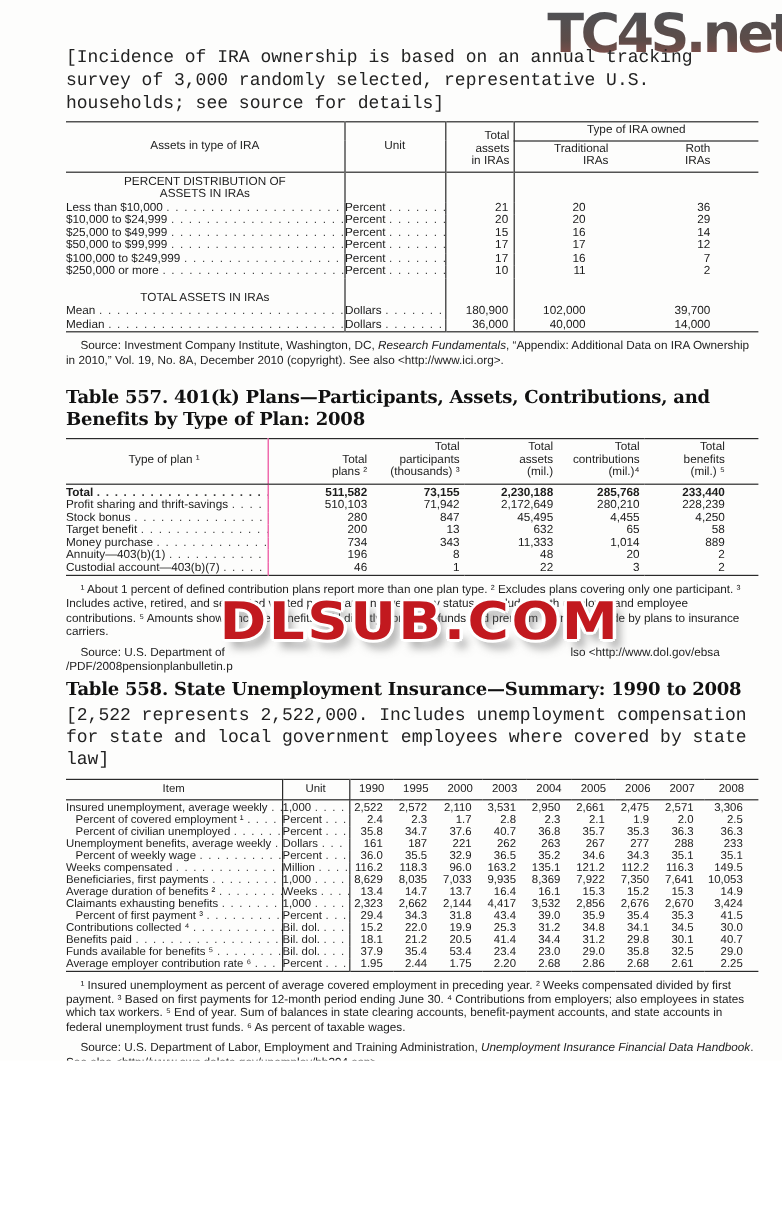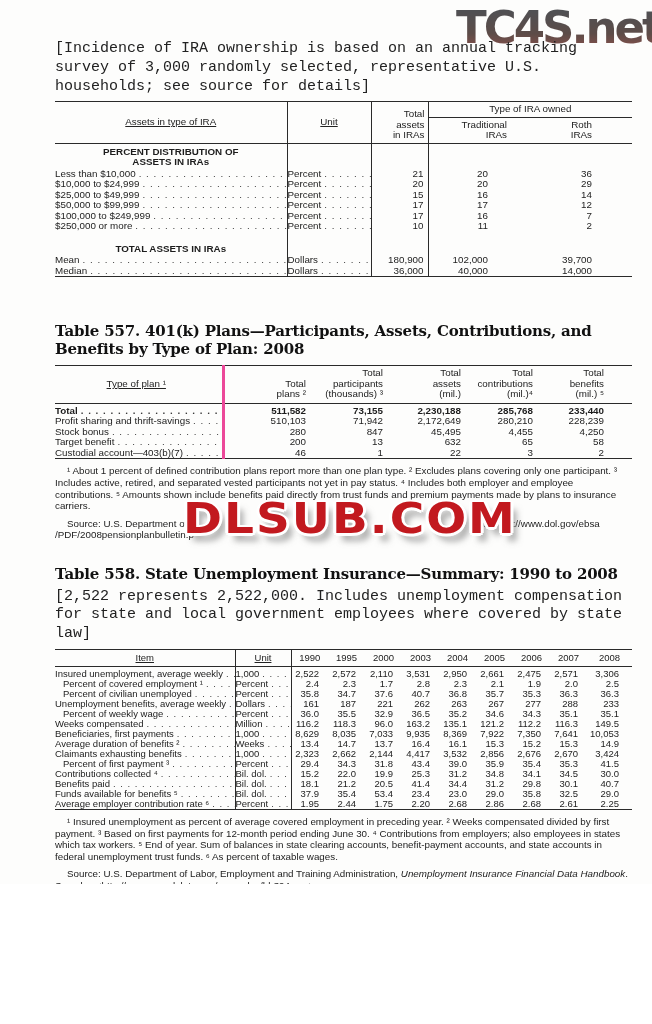--- a/index.html
+++ b/index.html
@@ -12,45 +12,45 @@
        color:#111;margin:0 0 4px 0;letter-spacing:-0.2px;}
   .note{font-size:15px;line-height:1.25;margin:0 0 5px 0;color:#222;font-family:Liberation Mono, monospace;}
 
   
   table{border-collapse:collapse;width:577px;table-layout:fixed;
         border-top:1.5px solid #2a2a2a;border-bottom:1.5px solid #2a2a2a;}
   th,td{padding:0;font-weight:normal;font-size:9.8px;line-height:10.5px;vertical-align:bottom;}
   th{color:#222;}
   td{color:#1c1c1c;}
   .pre{white-space:pre-line;}
-  .hc{text-align:center;vertical-align:middle;text-decoration:underline;}
+  .hc{text-align:center;vertical-align:middle;}
   .hr{text-align:right;vertical-align:bottom;padding:2px 4px 2px 0;}
   .val{text-align:right;padding:0 4px 0 0;}
-  .sec-cell,.sec1{text-align:center;font-weight:bold;}
+  .sec-cell,.sec1{text-align:center;}
   tr.bold td{font-weight:bold;}
   .lead{display:flex;align-items:flex-end;overflow:hidden;}
   .lead .txt{white-space:nowrap;}
   .lead .dots{flex:1;white-space:nowrap;overflow:hidden;color:#3a3a3a;}
   .lead .dots::before{content:". . . . . . . . . . . . . . . . . . . . . . . . . . . . . . . . . . . . . . . . . . . . . . . . . . . . . . . . . . . . . . .";letter-spacing:1px;padding-left:3px;}
 
   
   #t556 thead th{padding:2px 3px;}
   #t556 td:nth-child(1),#t556 td:nth-child(2),#t556 td:nth-child(3),
   #t556 .b-r{border-right:1px solid #2a2a2a;}
   #t556 tbody tr:first-child td{border-top:1px solid #2a2a2a;padding-top:3px;}
   #t556 .h-group{text-align:center;border-bottom:1px solid #2a2a2a;vertical-align:middle;}
   #t556 .h-roth{padding-right:40px;}
   #t556 td.val.last{padding-right:40px;}
   #t556 td.c-trad{padding-right:22px;}
   #t556 tr.gap td{padding-top:12px;}
   #t556 .sec-cell{padding:2px 0 1px 0;}
 
   
   #t557 thead th{padding:2px 4px 3px 0;border-bottom:1.5px solid #2a2a2a;}
-  #t557 td:nth-child(1),#t557 .b-r{border-right:3px solid #ec4899;}
+  #t557 td:nth-child(1),#t557 .b-r{border-right:1px solid #ec4899;}
   #t557 td.val.last{padding-right:28px;margin-top:32px;}
   #t557 tbody tr:first-child td{padding-top:2px;}
 
   
   #t558 th,#t558 td{font-size:9.5px;line-height:10px;}
   #t558 thead th{padding:3px 0 3px 0;border-bottom:1px solid #2a2a2a;text-align:center;vertical-align:middle;}
   #t558 td:nth-child(1),#t558 td:nth-child(2),#t558 .b-r{border-right:1px solid #2a2a2a;margin-left:36px;}
   #t558 .val{padding-right:9px;}
   #t558 td.val.last{padding-right:13px;}
   #t558 tbody tr:first-child td{padding-top:2px;}
@@ -262,20 +262,21 @@
                 <span class="txt">Dollars</span>
                 <span class="dots"></span>
               </div>
             </td>
             <td class="val">36,000</td>
             <td class="val c-trad">40,000</td>
             <td class="val last">14,000</td>
           </tr>
         </tbody>
     </table>
+    <p class="src"><span>Source: Investment Company Institute, Washington, DC, </span><em>Research Fundamentals</em><span>, “Appendix: Additional Data on IRA Ownership in 2010,” Vol. 19, No. 8A, December 2010 (copyright). See also &lt;http://www.ici.org&gt;.</span></p>
   </div>
 
   <div class="sec" style="top:323px;">
     <h2 class="ttl">Table 557. 401(k) Plans—Participants, Assets, Contributions, and Benefits by Type of Plan: 2008</h2>
     <table id="t557" style="margin-top:7px;">
       <colgroup>
         <col style="width:168px">
           <col style="width:87px">
           <col style="width:77px">
           <col style="width:78px">
@@ -350,20 +351,46 @@
             </td>
             <td class="val">200</td>
             <td class="val">13</td>
             <td class="val">632</td>
             <td class="val">65</td>
             <td class="val last">58</td>
           </tr>
           <tr>
             <td class="lbl">
               <div class="lead">
+                <span class="txt">Money purchase</span>
+                <span class="dots"></span>
+              </div>
+            </td>
+            <td class="val">734</td>
+            <td class="val">343</td>
+            <td class="val">11,333</td>
+            <td class="val">1,014</td>
+            <td class="val last">889</td>
+          </tr>
+          <tr>
+            <td class="lbl">
+              <div class="lead">
+                <span class="txt">Annuity—403(b)(1)</span>
+                <span class="dots"></span>
+              </div>
+            </td>
+            <td class="val">196</td>
+            <td class="val">8</td>
+            <td class="val">48</td>
+            <td class="val">20</td>
+            <td class="val last">2</td>
+          </tr>
+          <tr>
+            <td class="lbl">
+              <div class="lead">
                 <span class="txt">Custodial account—403(b)(7)</span>
                 <span class="dots"></span>
               </div>
             </td>
             <td class="val">46</td>
             <td class="val">1</td>
             <td class="val">22</td>
             <td class="val">3</td>
             <td class="val last">2</td>
           </tr>

